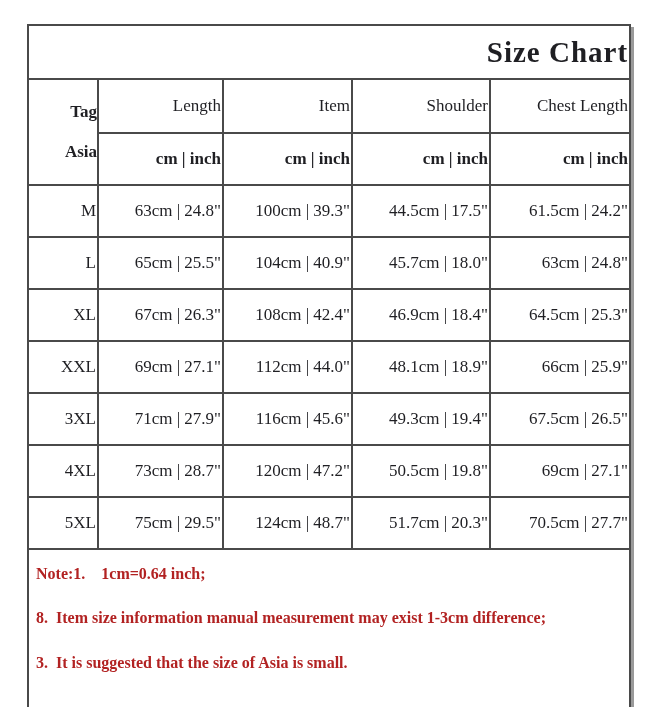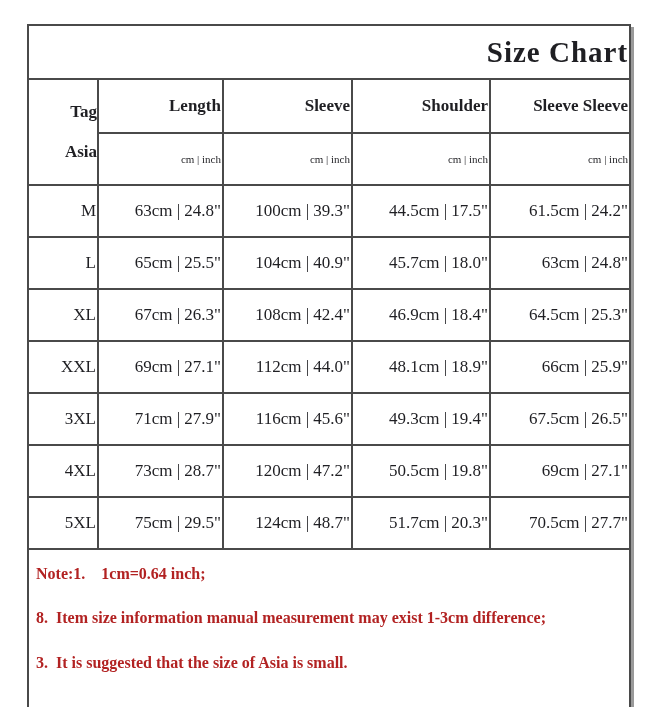--- a/index.html
+++ b/index.html
@@ -20,22 +20,22 @@
   }
   th,td{
     border:2px solid var(--border);
     color:var(--text);
     text-align:right;vertical-align:middle;
     overflow:hidden;
   }
   .title-cell{
     height:50px;font-size:29px;font-weight:bold;letter-spacing:1px;
   }
-  .col-head{height:50px;font-size:17px;font-weight:bold;}
-  .unit-head{height:48px;font-size:11px;font-weight:normal;}
+  .col-head{height:50px;font-size:17px;font-weight:normal;}
+  .unit-head{height:48px;font-size:17px;font-weight:bold;}
   .tag-cell{font-size:17px;font-weight:bold;padding:0;}
   .tag-cell .tag-inner{
     display:flex;flex-direction:column;justify-content:space-evenly;
     height:100px;
   }
   tbody tr{height:52px;}
   tbody th{font-weight:normal;font-size:17px;}
   td.meas{font-size:17px;}
   .notes-cell{
     height:140px;text-align:left;vertical-align:top;
@@ -61,23 +61,23 @@
         <th colspan="5" class="title-cell">Size Chart</th>
       </tr>
       <tr>
         <th rowspan="2" class="tag-cell">
           <div class="tag-inner">
             <span>Tag</span>
             <span>Asia</span>
           </div>
         </th>
         <th class="col-head">Length</th>
-        <th class="col-head">Sleeve</th>
+        <th class="col-head">Item</th>
         <th class="col-head">Shoulder</th>
-        <th class="col-head">Sleeve Sleeve</th>
+        <th class="col-head">Chest Length</th>
       </tr>
       <tr>
         <th class="unit-head">cm | inch</th>
         <th class="unit-head">cm | inch</th>
         <th class="unit-head">cm | inch</th>
         <th class="unit-head">cm | inch</th>
       </tr>
     </thead>
     <tbody id="rows-body">
         <tr>

